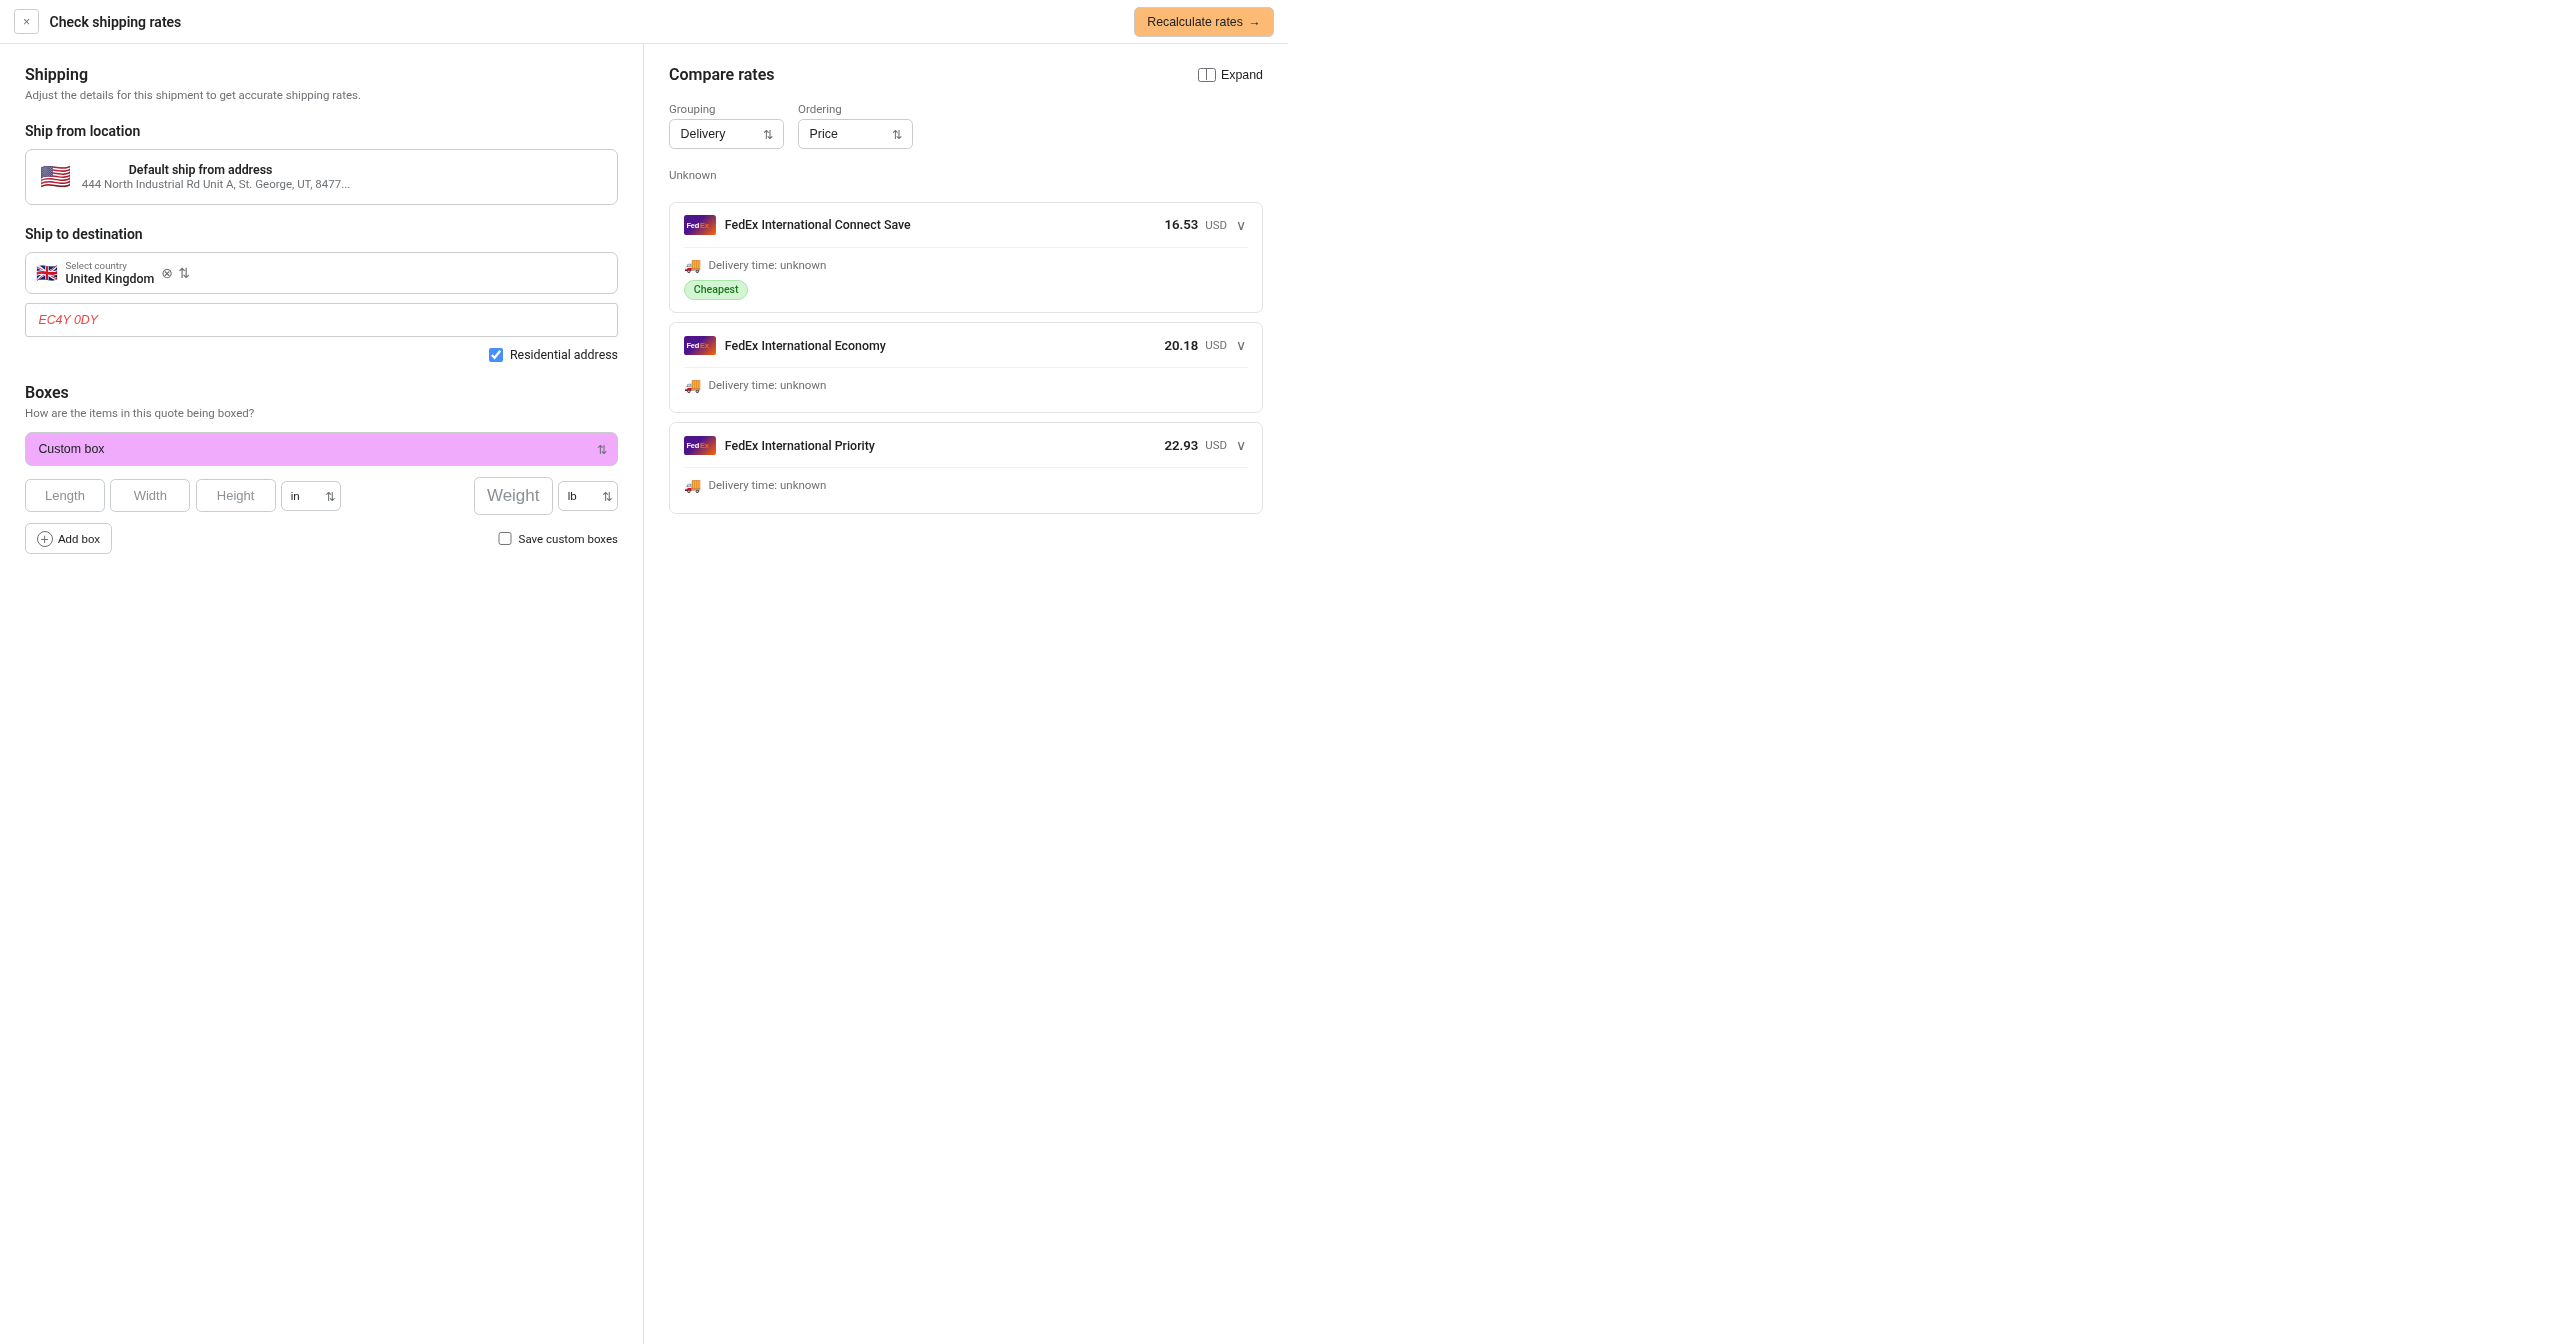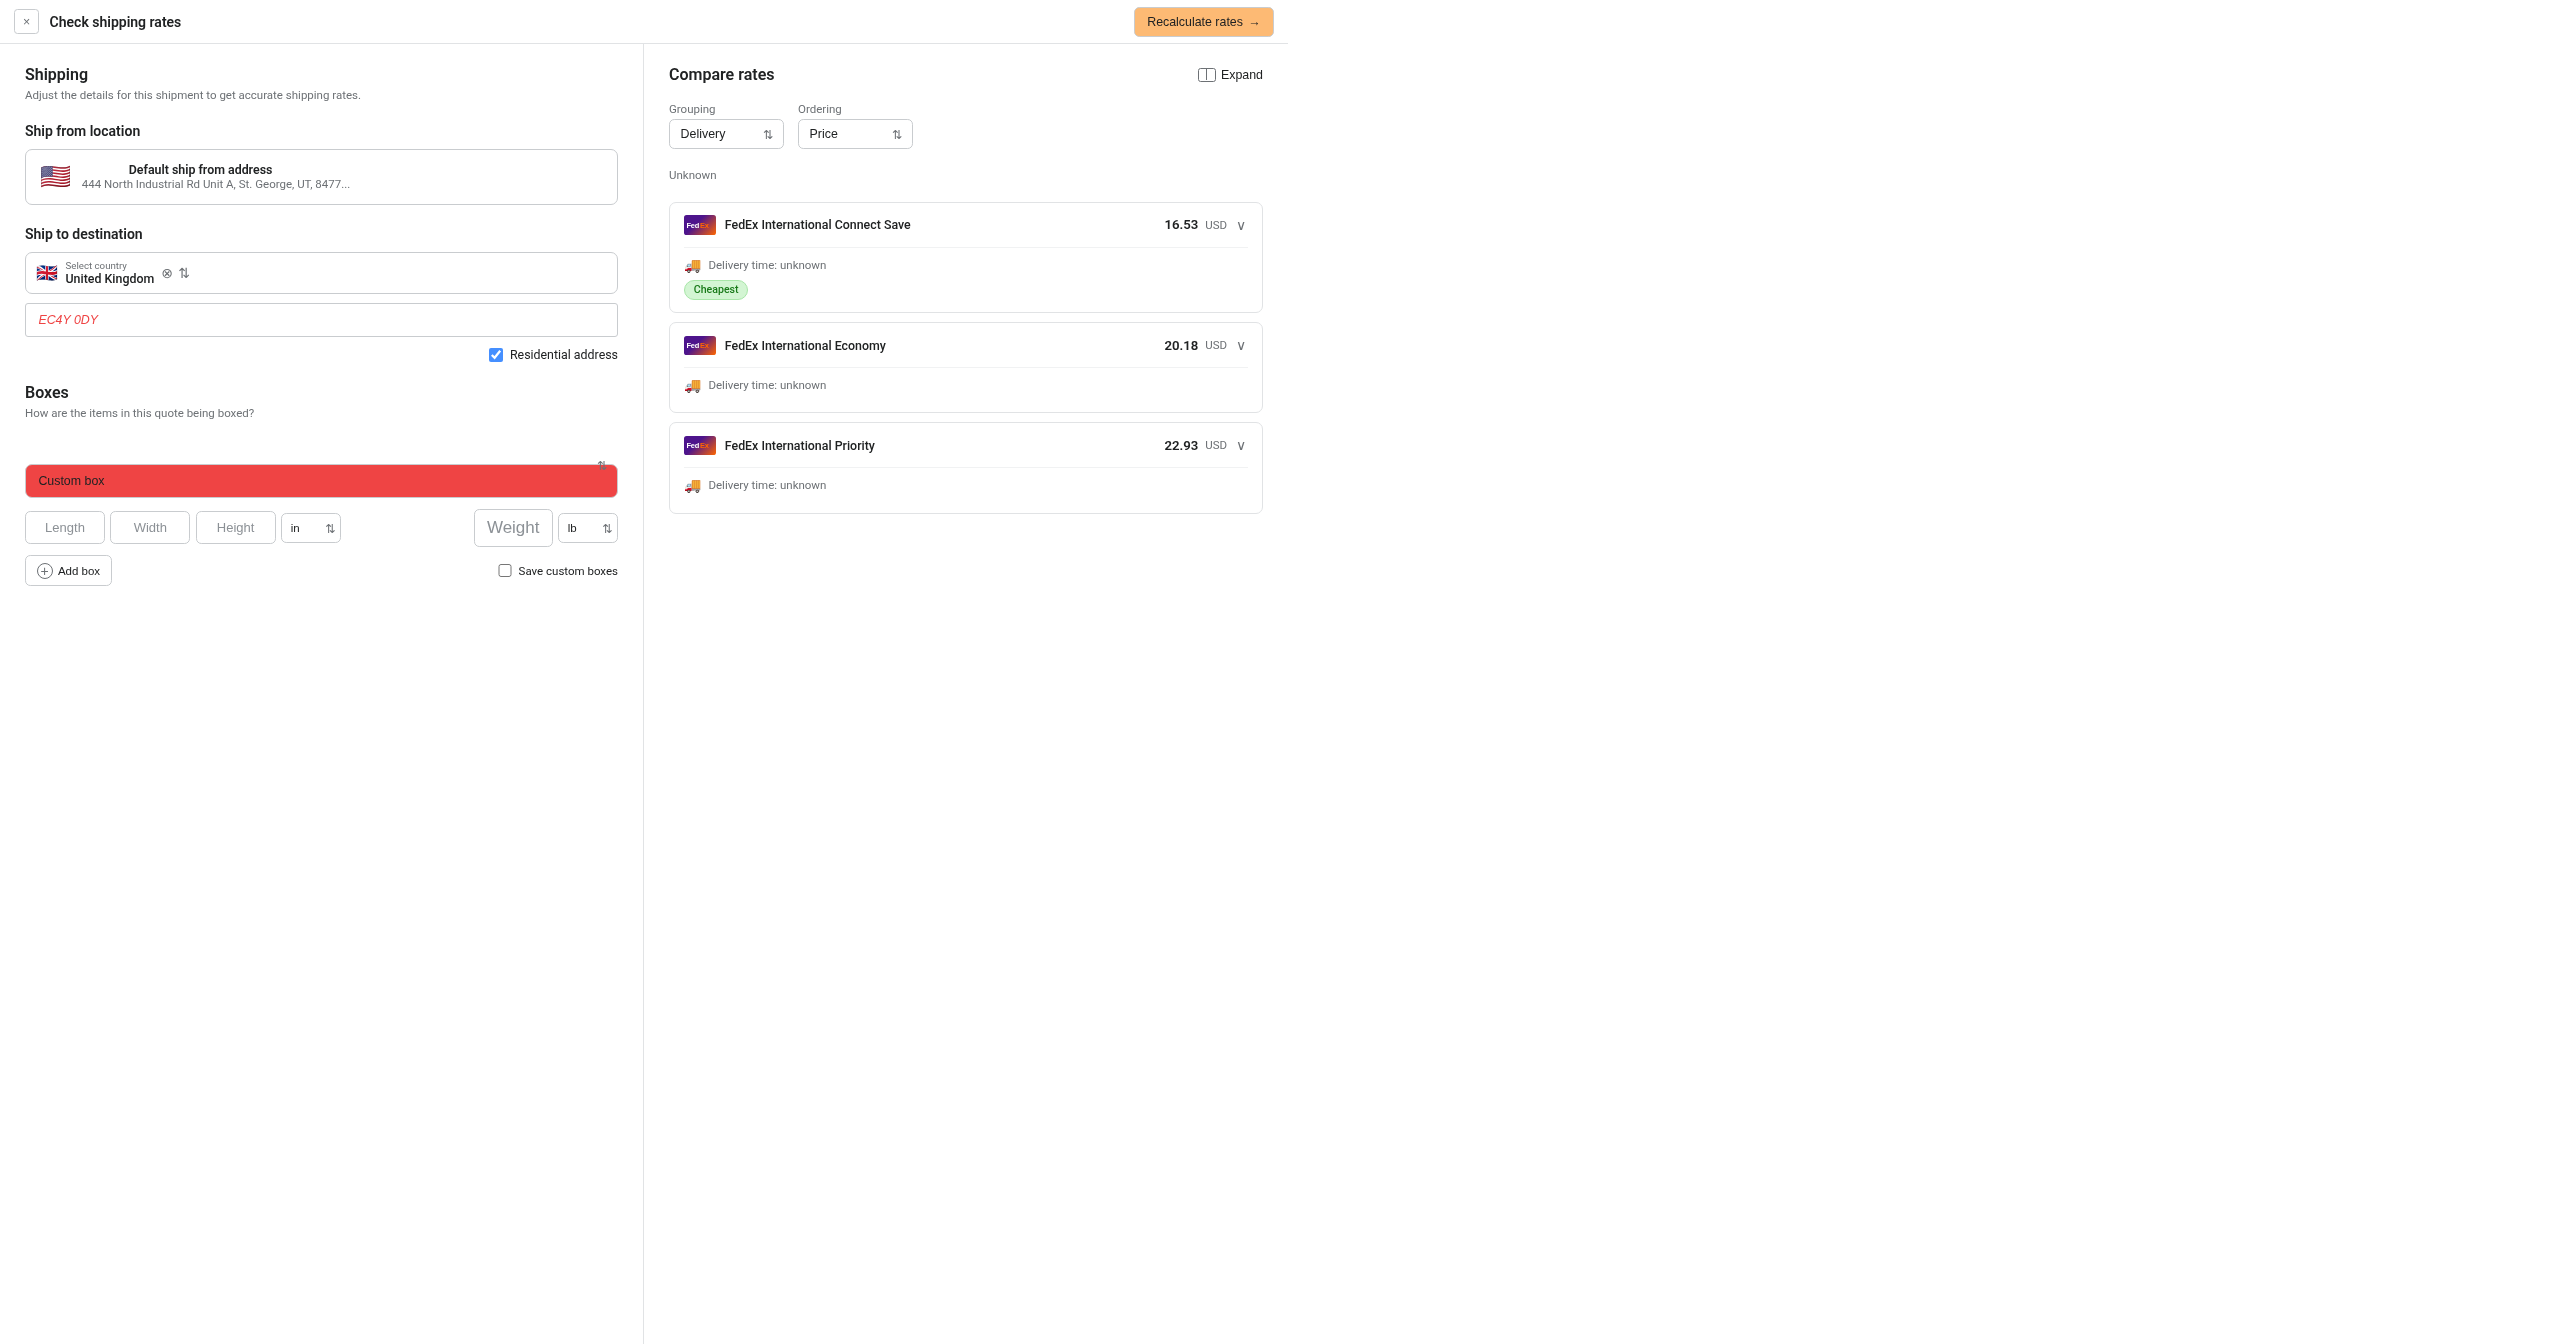--- a/index.html
+++ b/index.html
@@ -195,25 +195,24 @@
       position: relative;
       margin-bottom: 10.6px;
     }
     .box-type-select {
       width: 100%;
       border: 0.9px solid #c9cccf;
       border-radius: 7px;
       padding: 8.8px 32px 8.8px 12.4px;
       font-size: 12.4px;
       color: #202223;
-      background: #ef4444;
+      background: #f0abfc;
       appearance: none;
       cursor: pointer;
       outline: none;
-      margin-top: 32px;
     }
     .select-arrow {
       position: absolute;
       right: 10.6px;
       top: 50%;
       transform: translateY(-50%);
       color: #6d7175;
       pointer-events: none;
       font-size: 12.4px;
     }

